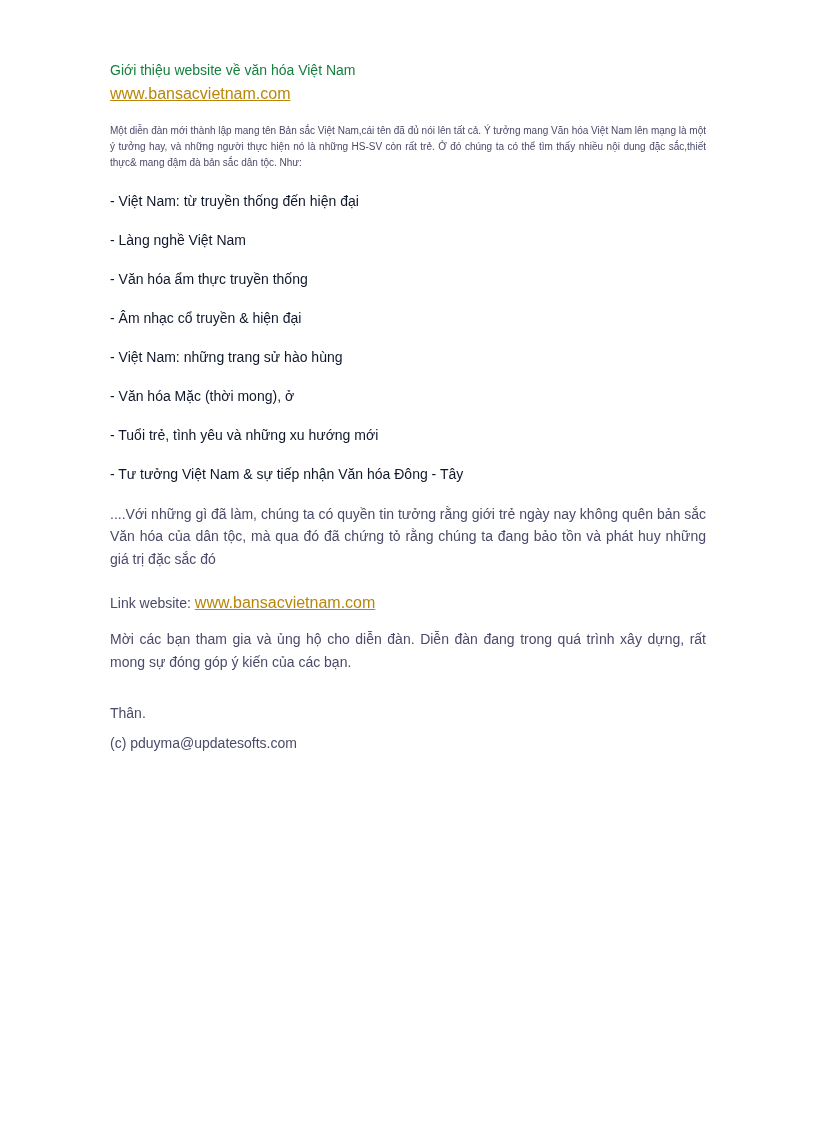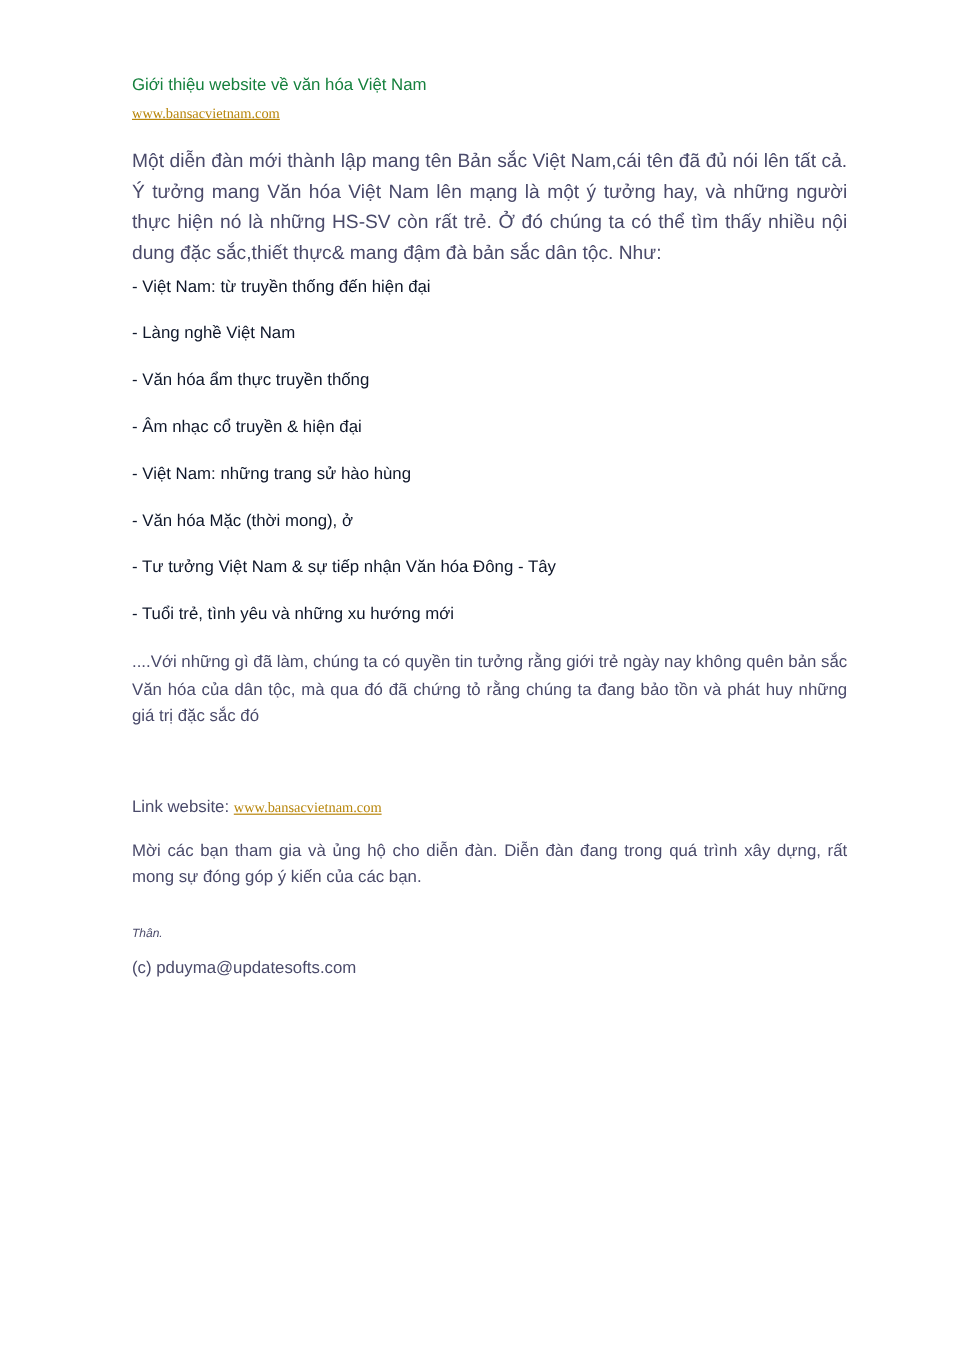--- a/index.html
+++ b/index.html
@@ -25,67 +25,65 @@
     .intro-title {
       font-size: 14px;
       color: #15803d;
       margin-bottom: 4px;
       line-height: 1.5;
     }
 
     .link {
       color: #b8860b;
       text-decoration: underline;
-      font-size: 12px;
-      font-family: Liberation Serif, serif;
+      font-size: 16px;
     }
 
     .main-text {
-      font-size: 16px;
+      font-size: 10px;
       color: #4a4a6a;
       line-height: 1.6;
       margin-top: 20px;
-      margin-bottom: 4px;
+      margin-bottom: 20px;
       text-align: justify;
     }
 
     .list-item {
       font-size: 14px;
       color: #0f172a;
       margin-bottom: 18px;
       line-height: 1.5;
     }
 
     .conclusion-text {
       font-size: 14px;
       color: #4a4a6a;
       line-height: 1.6;
       margin-top: 10px;
-      margin-bottom: 56px;
+      margin-bottom: 24px;
       text-align: justify;
     }
 
     .link-section {
       margin-bottom: 16px;
       margin-top: 16px;
     }
 
     .invitation-text {
       font-size: 14px;
       color: #4a4a6a;
       line-height: 1.6;
       margin-bottom: 32px;
       text-align: justify;
     }
 
     .closing {
-      font-size: 10px;
+      font-size: 14px;
       color: #4a4a6a;
       margin-bottom: 14px;
-      font-style: italic;
     }
 
     .copyright {
       font-size: 14px;
       color: #4a4a6a;
     }
   </style>
 </head>
 <body>
 
@@ -96,22 +94,22 @@
 
   <p class="main-text">Một diễn đàn mới thành lập mang tên Bản sắc Việt Nam,cái tên đã đủ nói lên tất cả. Ý tưởng mang Văn hóa Việt Nam lên mạng là một ý tưởng hay, và những người thực hiện nó là những HS-SV còn rất trẻ. Ở đó chúng ta có thể tìm thấy nhiều nội dung đặc sắc,thiết thực&amp; mang đậm đà bản sắc dân tộc. Như:</p>
 
   <div>
     <p class="list-item">- Việt Nam: từ truyền thống đến hiện đại</p>
     <p class="list-item">- Làng nghề Việt Nam</p>
     <p class="list-item">- Văn hóa ẩm thực truyền thống</p>
     <p class="list-item">- Âm nhạc cổ truyền &amp; hiện đại</p>
     <p class="list-item">- Việt Nam: những trang sử hào hùng</p>
     <p class="list-item">- Văn hóa Mặc (thời mong), ở</p>
+    <p class="list-item">- Tuổi trẻ, tình yêu và những xu hướng mới</p>
     <p class="list-item">- Tư tưởng Việt Nam &amp; sự tiếp nhận Văn hóa Đông - Tây</p>
-    <p class="list-item">- Tuổi trẻ, tình yêu và những xu hướng mới</p>
   </div>
 
   <p class="conclusion-text">....Với những gì đã làm,  chúng ta có quyền tin tưởng rằng giới trẻ ngày nay không quên bản sắc Văn hóa của dân tộc, mà qua đó đã chứng tỏ rằng chúng ta đang bảo tồn và phát huy những giá trị đặc sắc đó</p>
 
   <div class="link-section">
     <span>Link website: </span><a class="link" href="#">www.bansacvietnam.com</a>
   </div>
 
   <p class="invitation-text">Mời các bạn tham gia và ủng hộ cho diễn đàn. Diễn đàn đang trong quá trình xây dựng, rất mong sự đóng góp ý kiến  của các bạn.</p>
 

